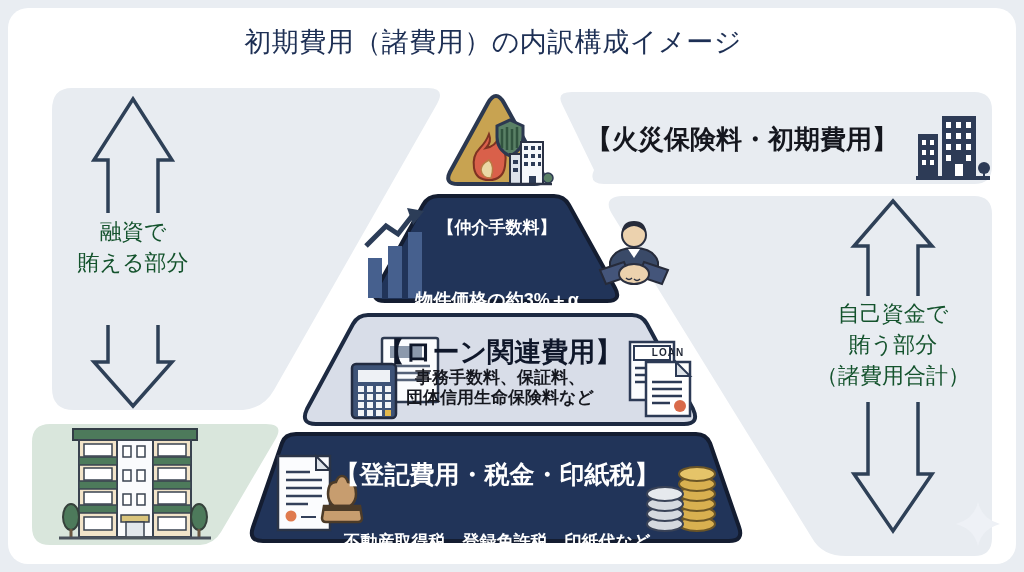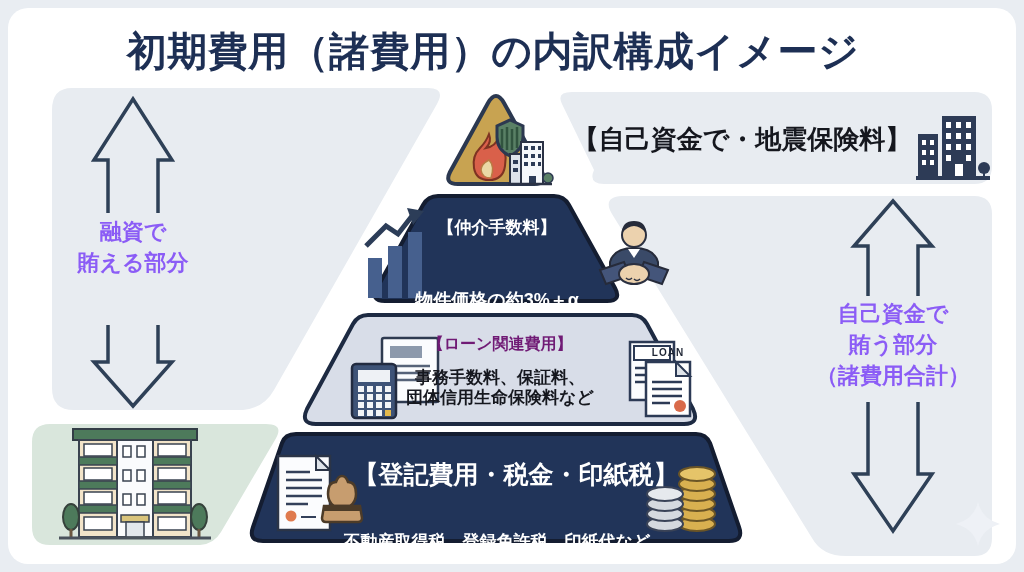--- a/index.html
+++ b/index.html
@@ -5,27 +5,27 @@
   html,body{margin:0;padding:0;background:#e9edf2;}
   *{box-sizing:border-box;}
   #stage{
     position:relative;width:1024px;height:572px;overflow:hidden;
     font-family:"Liberation Sans","DejaVu Sans",sans-serif;
     background:#e9edf2;
   }
   #bg{position:absolute;left:0;top:0;}
   .abs{position:absolute;z-index:2;}
   .ctr{transform:translateX(-50%);text-align:center;white-space:nowrap;}
-  .main-title{font-size:40px;font-weight:700;color:#1d2f54;letter-spacing:0.5px;}
+  .main-title{font-size:27px;font-weight:400;color:#1d2f54;letter-spacing:0.5px;}
   .panel-label{font-size:26px;font-weight:800;color:#15171e;}
   .tier-title-light{font-size:17px;font-weight:800;color:#ffffff;}
   .tier-sub-light{font-size:18px;font-weight:700;color:#ffffff;margin-top:32px;}
-  .tier-title-dark{font-size:16px;font-weight:800;color:#701a75;text-align:center;}
+  .tier-title-dark{font-size:27px;font-weight:800;color:#0f172a;text-align:center;}
   .tier-sub-dark{font-size:17px;font-weight:700;color:#15171e;line-height:20px;}
-  .annot{font-size:22px;font-weight:700;color:#8b5cf6;line-height:31px;}
+  .annot{font-size:22px;font-weight:400;color:#14532d;line-height:31px;}
   .loan-label{font-size:10px;font-weight:800;color:#1f2635;letter-spacing:1px;margin-left:16px;}
 </style>
 </head>
 <body>
 
 <div id="stage">
 
   <svg id="bg" width="1024" height="572" viewBox="0 0 1024 572">
 
     <rect x="0" y="0" width="1024" height="572" fill="#e9edf2"></rect>
@@ -225,33 +225,33 @@
       <ellipse cx="-2" cy="88" rx="8" ry="13" fill="#4d7a5b" stroke="#35413b" stroke-width="2"></ellipse>
       <rect x="-3.5" y="100" width="3" height="9" fill="#6b5740"></rect>
       <ellipse cx="126" cy="88" rx="8" ry="13" fill="#4d7a5b" stroke="#35413b" stroke-width="2"></ellipse>
       <rect x="124.5" y="100" width="3" height="9" fill="#6b5740"></rect>
       <path d="M-14 109 H138" stroke="#4a525c" stroke-width="3"></path>
     </g>
   </svg>
 
   <div class="abs ctr main-title" style="left:493px;top:24px;">初期費用（諸費用）の内訳構成イメージ</div>
 
-  <div class="abs ctr panel-label" style="left:742px;top:122px;">【自己資金で・地震保険料】</div>
+  <div class="abs ctr panel-label" style="left:742px;top:122px;">【火災保険料・初期費用】</div>
 
   <div class="abs ctr tier-title-light" style="left:497px;top:216px;">【仲介手数料】</div>
   <div class="abs ctr tier-sub-light" style="left:497px;top:256px;">物件価格の約3%＋α</div>
 
   <div class="abs ctr tier-title-dark" style="left:500px;top:334px;">【ローン関連費用】</div>
   <div class="abs ctr tier-sub-dark" style="left:500px;top:368px;">
     <div>事務手数料、保証料、</div>
     <div>団体信用生命保険料など</div>
   </div>
   <div class="abs ctr loan-label" style="left:652px;top:347px;">LOAN</div>
 
-  <div class="abs ctr tier-title-light" style="left:497px;top:458px;font-size:25px;margin-left:19px;">【登記費用・税金・印紙税】</div>
+  <div class="abs ctr tier-title-light" style="left:497px;top:458px;font-size:25px;">【登記費用・税金・印紙税】</div>
   <div class="abs ctr tier-sub-light" style="left:497px;top:498px;font-size:17px;">不動産取得税、登録免許税、印紙代など</div>
 
   <div class="abs ctr annot" style="left:133px;top:216px;">
     <div>融資で</div>
     <div>賄える部分</div>
   </div>
 
   <div class="abs ctr annot" style="left:893px;top:298px;">
     <div>自己資金で</div>
     <div>賄う部分</div>

